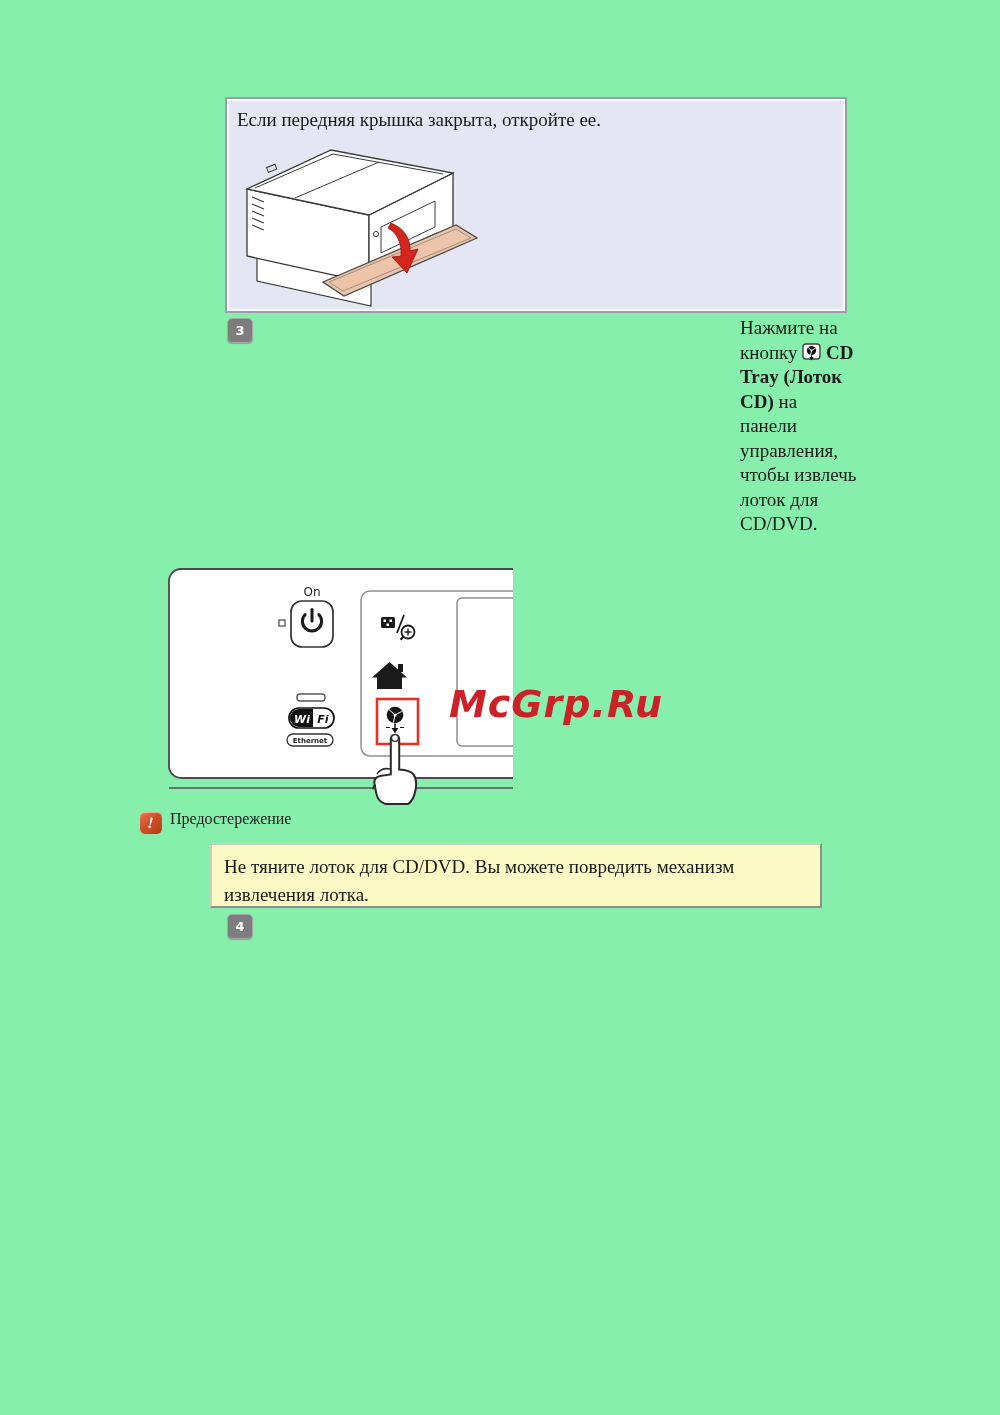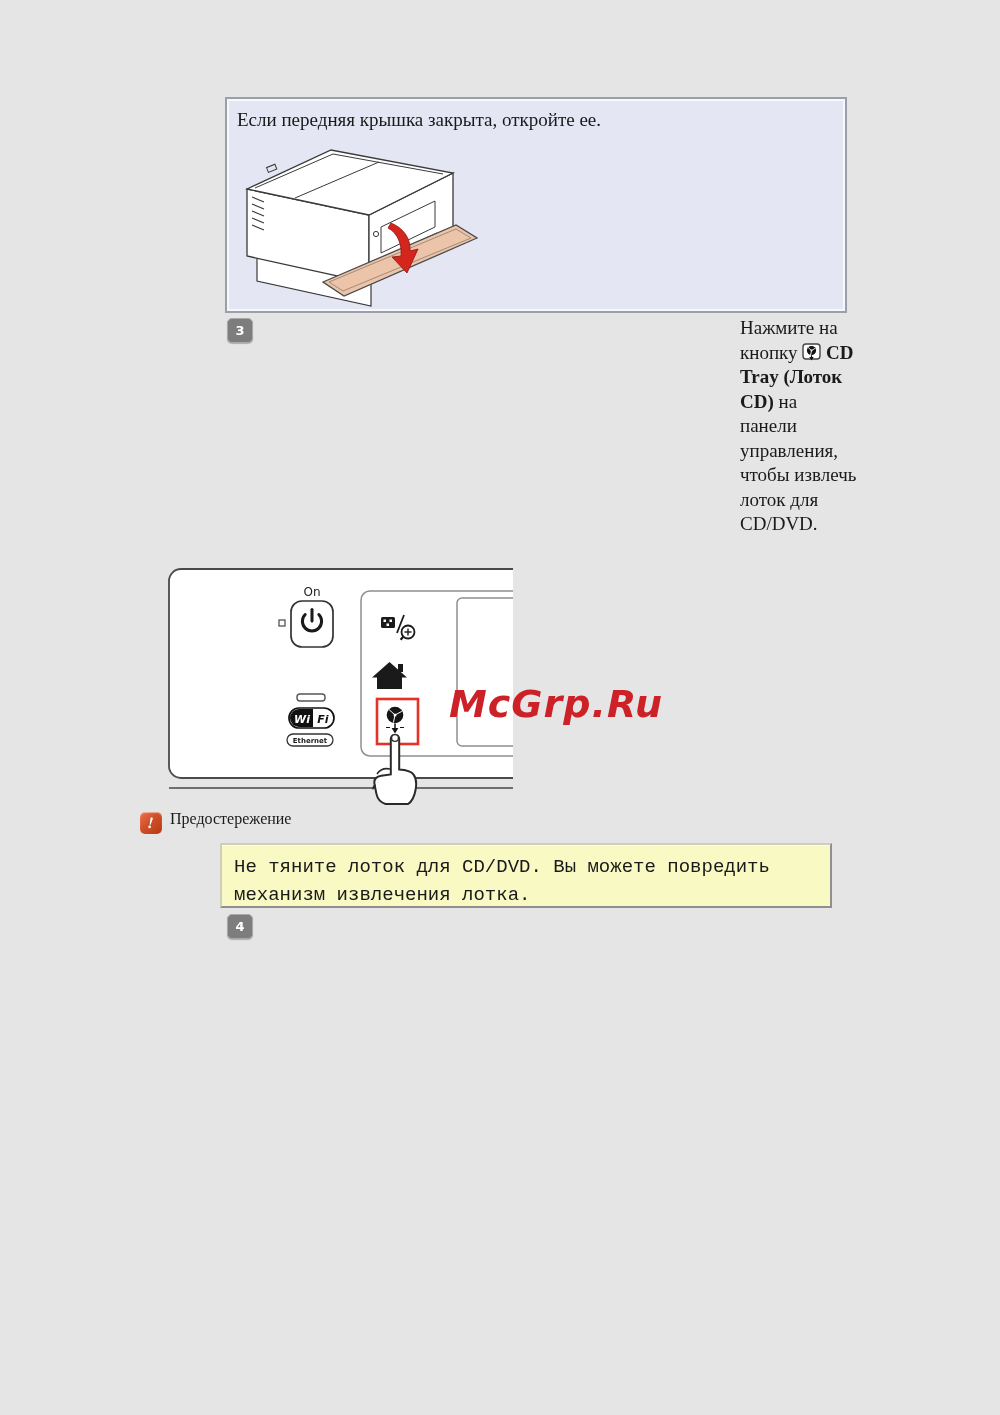--- a/index.html
+++ b/index.html
@@ -1,16 +1,16 @@
 <!DOCTYPE html>
 <html><head>
 <meta charset="utf-8">
 <style>
   html,body{margin:0;padding:0;background:#ffffff;}
-  .page{position:relative;width:1000px;height:1415px;background:#e5e5e5;overflow:hidden;
+  .page{position:relative;width:1000px;height:1415px;background:#86efac;overflow:hidden;
         font-family:"Liberation Serif", serif;color:#1a1a1a;}
 
   
   .info-box{position:absolute;left:225px;top:97px;width:618px;height:212px;
             background:#e4e6f3;border:2px solid #9aa0ab;
             box-shadow:inset 0 0 0 2px #f7f8fc;}
   .info-box p{margin:0;padding:9px 10px 0 10px;font-size:19px;line-height:24px;}
   .printer-svg{position:absolute;left:4px;top:38px;}
 
   
@@ -40,24 +40,24 @@
   .caution-icon{display:inline-block;width:22px;height:22px;vertical-align:-4px;
                 background:linear-gradient(135deg,#e8764f 0%,#d14f27 45%,#b53a16 100%);
                 border-radius:5px;box-shadow:inset 0 1px 1px rgba(255,255,255,.5);
                 text-align:center;}
   .caution-icon span{display:inline-block;color:#fff;font-weight:bold;font-size:16px;
                      line-height:21px;transform:rotate(14deg);
                      font-family:"Liberation Serif", serif;}
   .caution-label{font-size:16px;margin-left:4px;text-align:center;}
 
   
-  .note-yellow{position:absolute;left:220px;top:843px;width:608px;height:61px;
+  .note-yellow{position:absolute;left:210px;top:843px;width:608px;height:61px;
                background:#f9f9c4;border:2px solid;
                border-color:#cdcdc0 #8f8f8f #8f8f8f #cdcdc0;
-               box-shadow:inset 0 1px 0 #fdfde8;font-family:Liberation Mono, monospace;}
+               box-shadow:inset 0 1px 0 #fdfde8;}
   .note-yellow p{margin:0;padding:8px 14px 0 12px;font-size:19px;line-height:28px;}
 </style>
 </head>
 <body>
 
 <div class="page">
 
   <div class="info-box" style="background: rgb(228, 230, 243);">
     <p>Если передняя крышка закрыта, откройте ее.</p>
 

